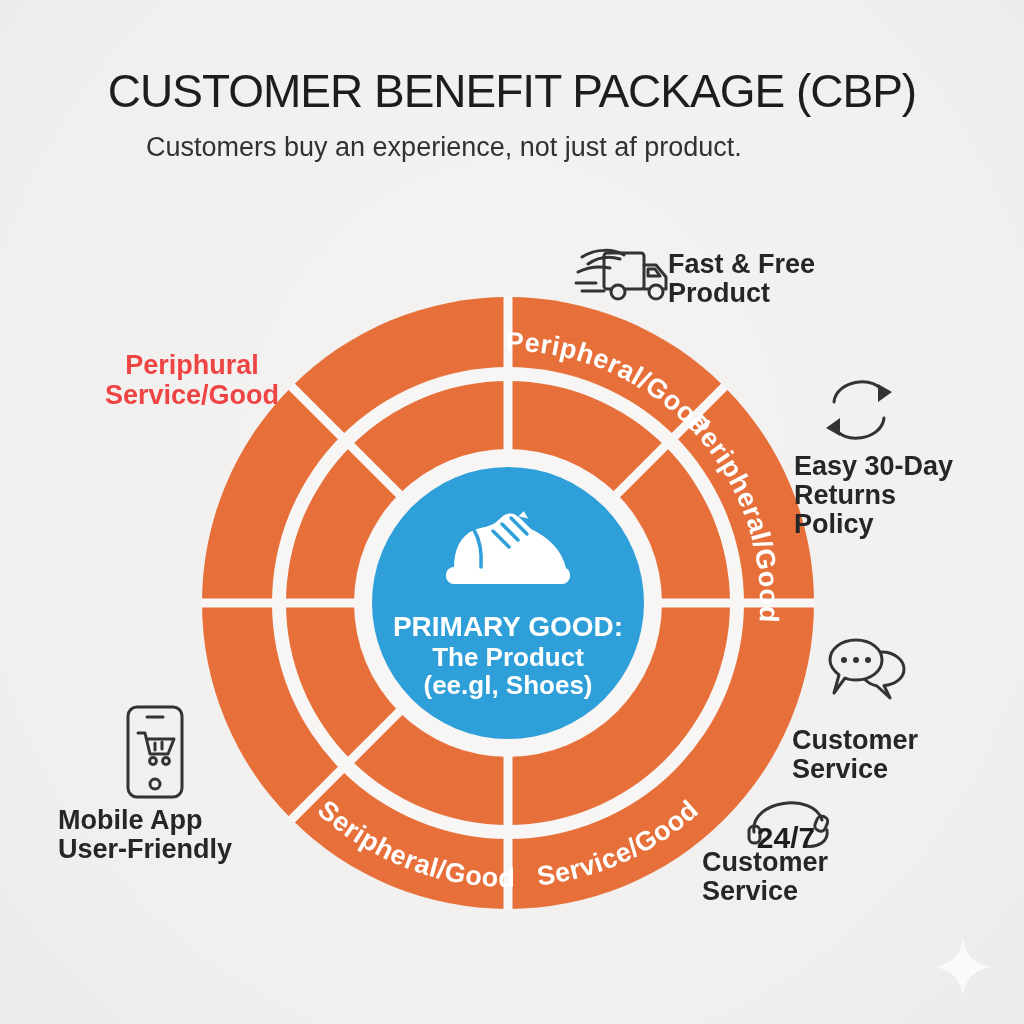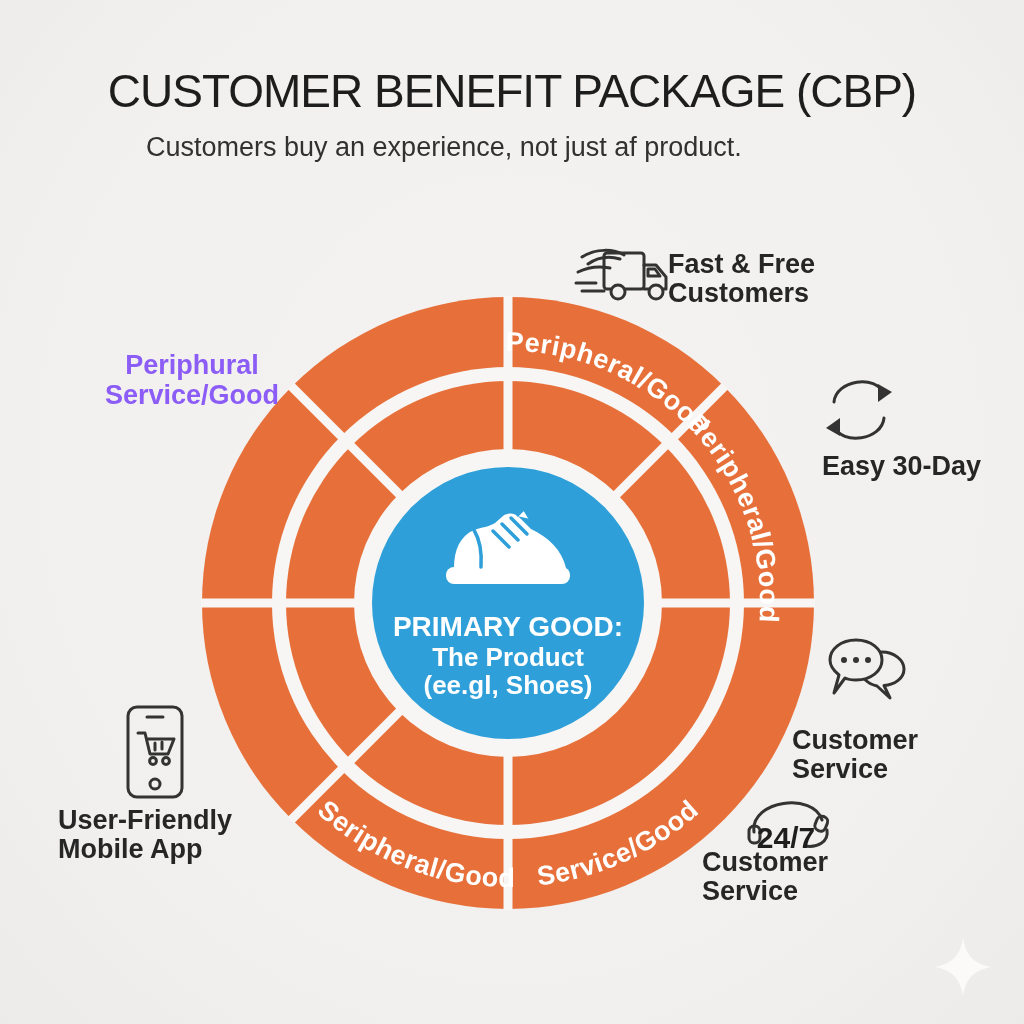--- a/index.html
+++ b/index.html
@@ -11,21 +11,21 @@
   .abs{position:absolute;}
   .page-title{
     top:64px;left:0;right:0;text-align:center;
     font-size:46px;font-weight:normal;letter-spacing:-1px;color:#1d1d1d;
   }
   .subtitle{
     top:130px;left:146px;width:620px;
     font-size:27px;line-height:34px;color:#313131;font-weight:400;
   }
   .side-label{
-    font-size:27px;line-height:30px;font-weight:bold;color:#8b5cf6;text-align:center;
+    font-size:27px;line-height:30px;font-weight:bold;color:#ef4444;text-align:center;
   }
   .benefit-label{
     font-size:27px;line-height:29px;font-weight:bold;color:#262626;text-align:left;
   }
   .benefit-label.left-align{text-align:left;}
   svg text{font-family:"Liberation Sans", sans-serif;}
   .ring-label{
     font-size:27px;font-weight:bold;fill:#ffffff;letter-spacing:0.5px;
   }
   .center-line{fill:#ffffff;text-anchor:middle;font-weight:bold;}
@@ -106,33 +106,34 @@
     <path d="M8,46 H30"></path>
     <rect x="30" y="8" width="40" height="36" rx="3"></rect>
     <path d="M70,20 H82 L92,32 V44 H70"></path>
     <path d="M74,24 H81 L86,31 H74 Z"></path>
   </g>
   <circle cx="44" cy="47" r="7" fill="#F1F0EE" stroke="#333" stroke-width="3"></circle>
   <circle cx="82" cy="47" r="7" fill="#F1F0EE" stroke="#333" stroke-width="3"></circle>
 </svg>
 <div class="abs benefit-label" style="left:668px;top:250px;width:150px;">
   <div>Fast &amp; Free</div>
-  <div>Customers</div>
+  <div>Product</div>
 </div>
 
 <svg class="abs" style="left:826px;top:368px;" width="68" height="84" viewBox="0 0 68 84">
   <g class="icon-stroke" stroke-width="3.2">
     <path d="M8,34 C10,12 50,6 58,26"></path>
     <path d="M58,50 C56,72 16,78 8,58"></path>
   </g>
   <polygon points="52,16 66,24 52,34" fill="#333"></polygon>
   <polygon points="14,68 0,60 14,50" fill="#333"></polygon>
 </svg>
-<div class="abs benefit-label left-align" style="left:822px;top:452px;width:180px;">
+<div class="abs benefit-label left-align" style="left:794px;top:452px;width:180px;">
   <div>Easy 30-Day</div>
+  <div>Returns Policy</div>
 </div>
 
 <svg class="abs" style="left:828px;top:634px;" width="80" height="76" viewBox="0 0 80 76">
   <path d="M54,18 C66,18 76,26 76,35 C76,44 67,51 56,51.5 L62,64 L49,52 C40,50 32,43 32,35 C32,26 42,18 54,18 Z" class="icon-stroke" stroke-width="3"></path>
   <path d="M28,6 C43,6 54,15 54,26 C54,37 43,46 28,46 C24,46 20,45.5 17,44 L6,59 L11,41 C6,37 2,32 2,26 C2,15 13,6 28,6 Z" fill="#F1F0EE" stroke="#333" stroke-width="3" stroke-linejoin="round"></path>
   <circle cx="16" cy="26" r="3" fill="#333"></circle>
   <circle cx="28" cy="26" r="3" fill="#333"></circle>
   <circle cx="40" cy="26" r="3" fill="#333"></circle>
 </svg>
 <div class="abs benefit-label" style="left:792px;top:726px;width:150px;">
@@ -162,19 +163,19 @@
   </g>
   <g class="icon-stroke" stroke-width="2.6" transform="translate(14,26)">
     <path d="M0,3 H7 L12,24 H30 L36,9 H9"></path>
     <path d="M17,13 V20"></path>
     <path d="M24,12 V19"></path>
     <circle cx="15" cy="31" r="3.4"></circle>
     <circle cx="28" cy="31" r="3.4"></circle>
   </g>
 </svg>
 <div class="abs benefit-label" style="left:58px;top:806px;width:200px;">
+  <div>Mobile App</div>
   <div>User-Friendly</div>
-  <div>Mobile App</div>
 </div>
 
 <svg class="abs" style="left:932px;top:936px;" width="62" height="62" viewBox="0 0 62 62">
   <path d="M31,2 C34,20 42,28 60,31 C42,34 34,42 31,60 C28,42 20,34 2,31 C20,28 28,20 31,2 Z" fill="#FBFAF8"></path>
 </svg>
 
 </body></html>

